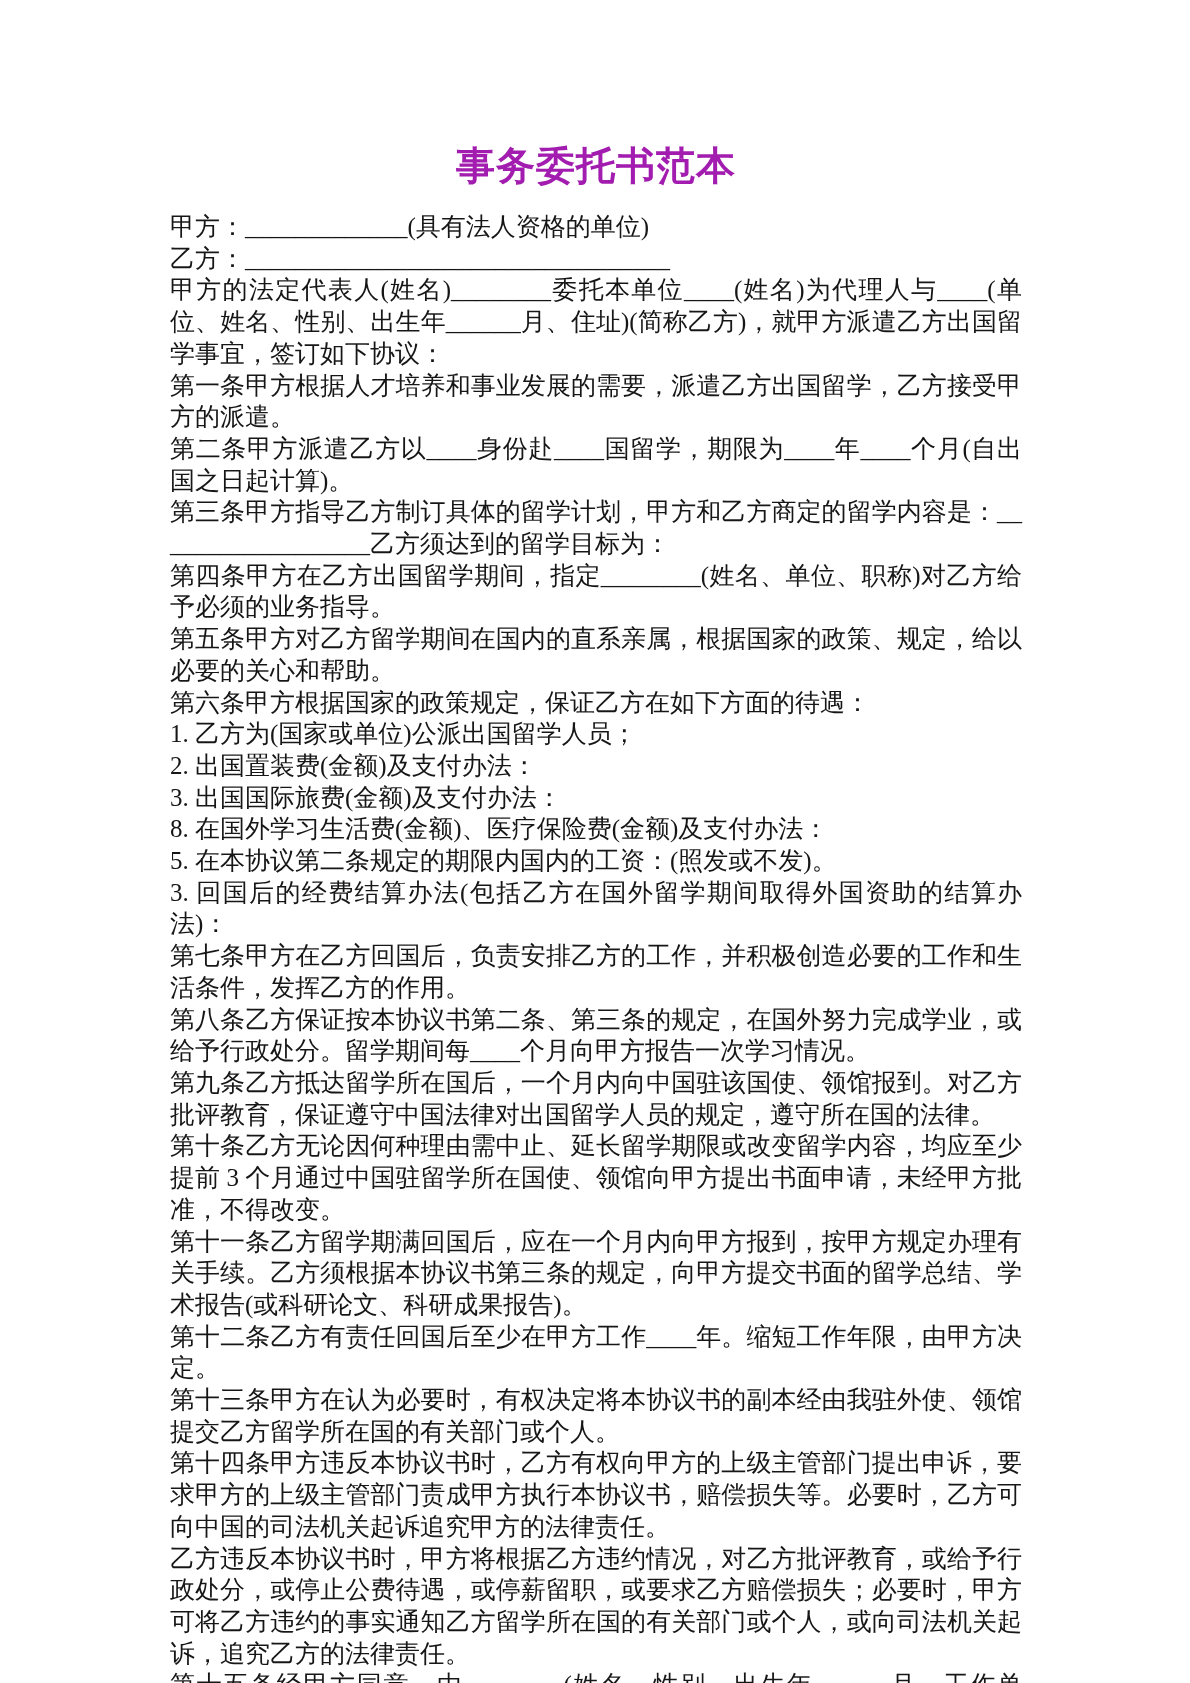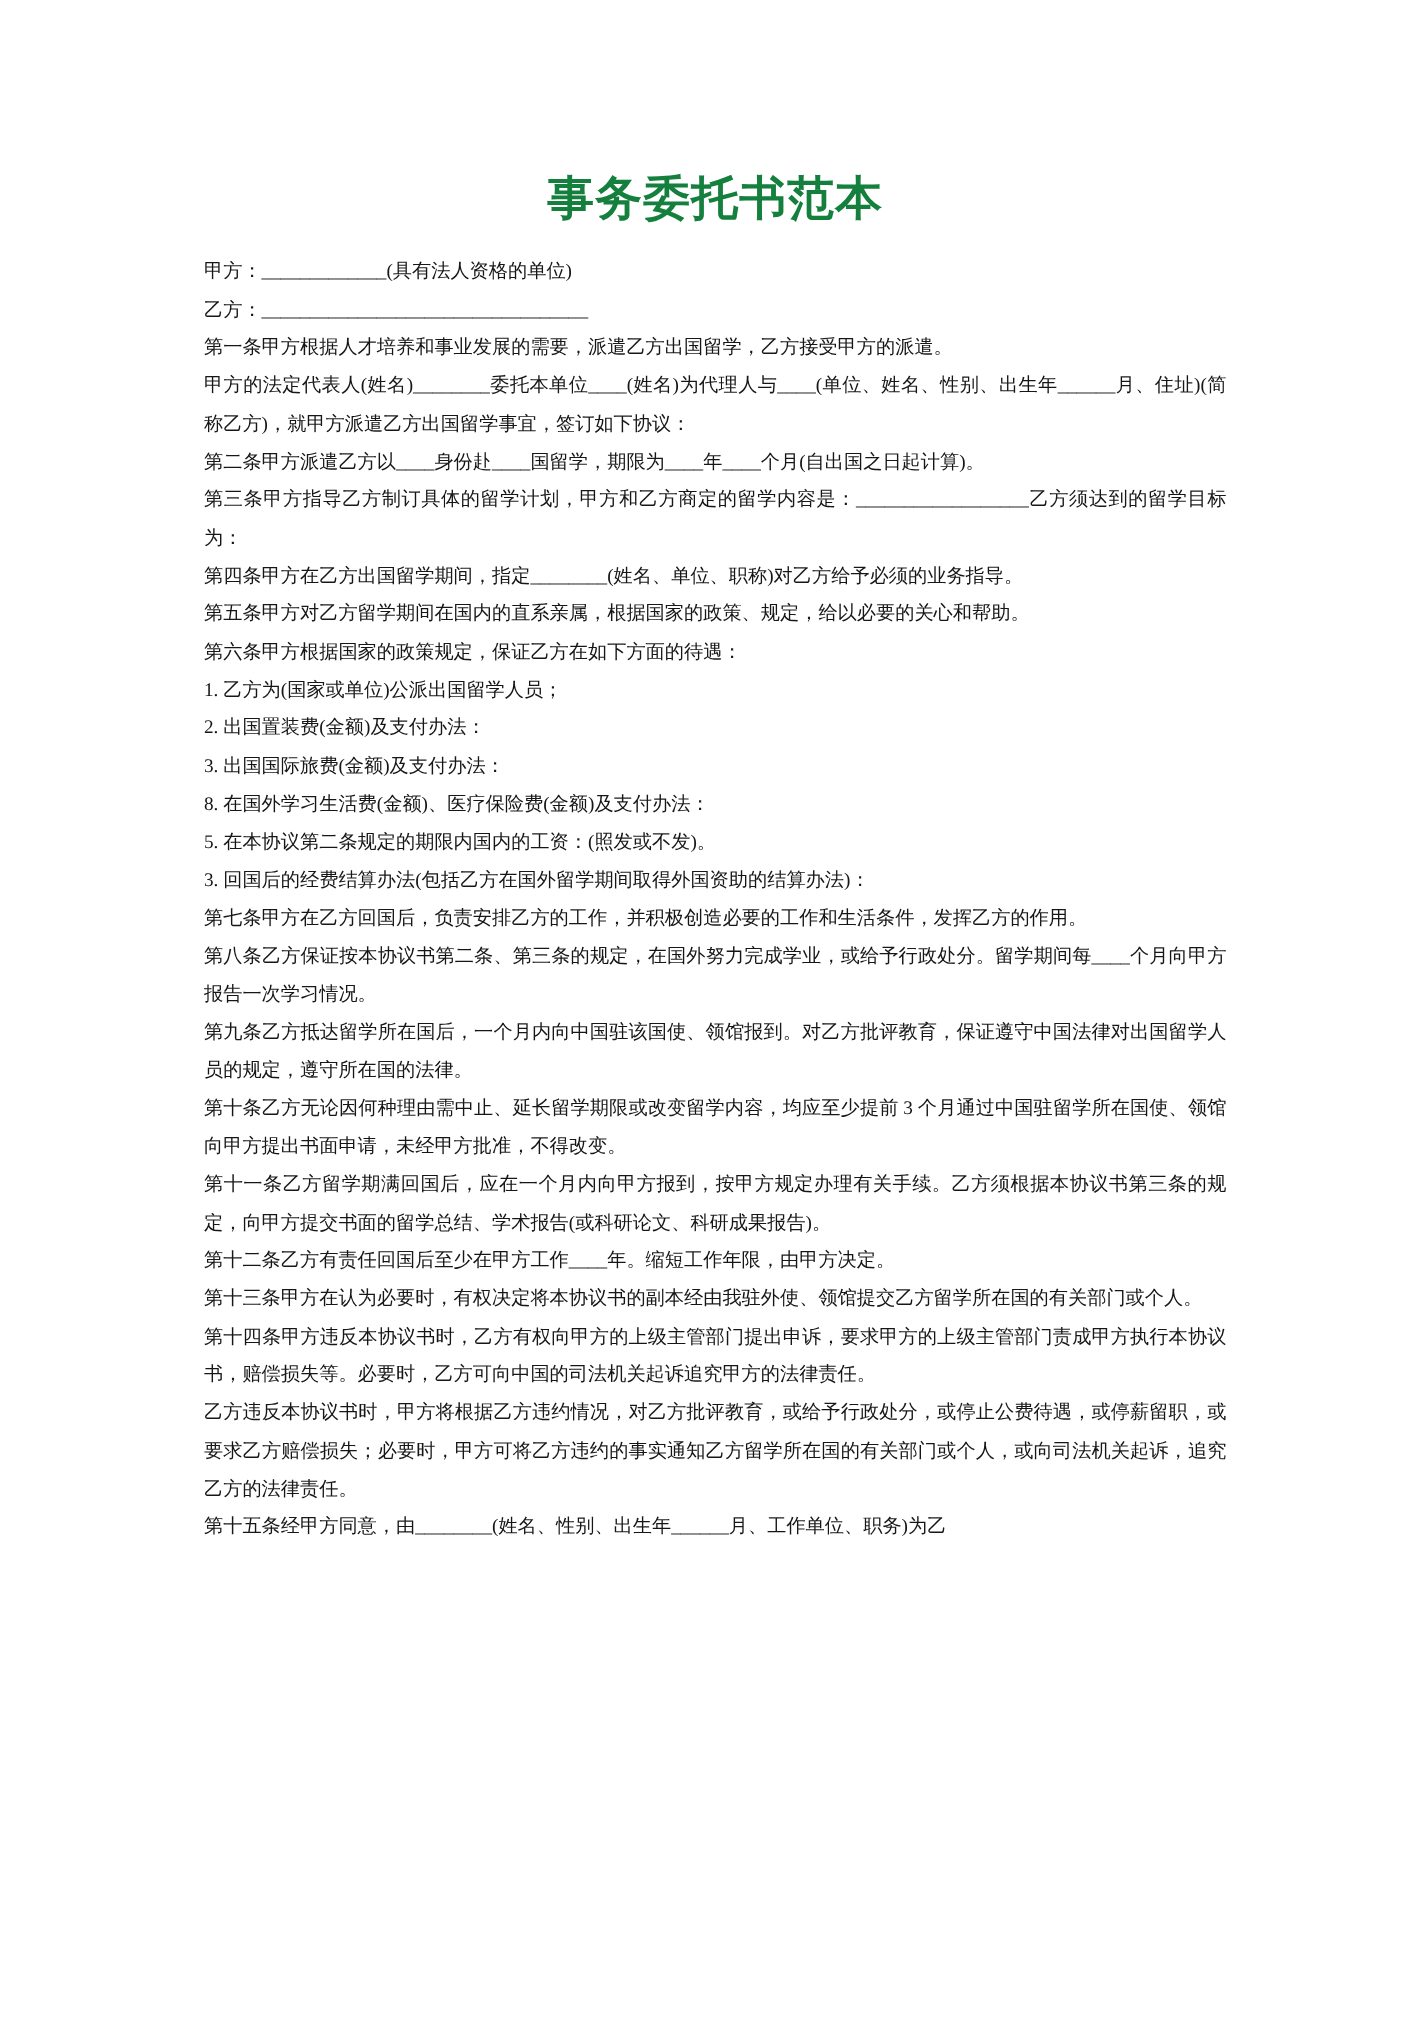--- a/index.html
+++ b/index.html
@@ -22,41 +22,41 @@
     top: 142px;
     width: 852px;
   }
   .doc-title {
     font-size: 39px;
     font-weight: bold;
     text-align: center;
     margin: 0 0 21px 0;
     line-height: 48px;
     letter-spacing: 1px;
-    color: #15803d;
+    color: #a21caf;
   }
   .para {
-    font-size: 16px;
+    font-size: 25px;
     line-height: 31.7px;
     margin: 0;
     text-align: justify;
     word-break: break-all;
     color: #161616;
   }
 </style>
 </head>
 <body>
 
 <div class="page">
   <div class="content">
     <h1 class="doc-title">事务委托书范本</h1>
     <p class="para">甲方：_____________(具有法人资格的单位)</p>
     <p class="para">乙方：__________________________________</p>
+    <p class="para">甲方的法定代表人(姓名)________委托本单位____(姓名)为代理人与____(单位、姓名、性别、出生年______月、住址)(简称乙方)，就甲方派遣乙方出国留学事宜，签订如下协议：</p>
     <p class="para">第一条甲方根据人才培养和事业发展的需要，派遣乙方出国留学，乙方接受甲方的派遣。</p>
-    <p class="para">甲方的法定代表人(姓名)________委托本单位____(姓名)为代理人与____(单位、姓名、性别、出生年______月、住址)(简称乙方)，就甲方派遣乙方出国留学事宜，签订如下协议：</p>
     <p class="para">第二条甲方派遣乙方以____身份赴____国留学，期限为____年____个月(自出国之日起计算)。</p>
     <p class="para">第三条甲方指导乙方制订具体的留学计划，甲方和乙方商定的留学内容是：__________________乙方须达到的留学目标为：</p>
     <p class="para">第四条甲方在乙方出国留学期间，指定________(姓名、单位、职称)对乙方给予必须的业务指导。</p>
     <p class="para">第五条甲方对乙方留学期间在国内的直系亲属，根据国家的政策、规定，给以必要的关心和帮助。</p>
     <p class="para">第六条甲方根据国家的政策规定，保证乙方在如下方面的待遇：</p>
     <p class="para">1. 乙方为(国家或单位)公派出国留学人员；</p>
     <p class="para">2. 出国置装费(金额)及支付办法：</p>
     <p class="para">3. 出国国际旅费(金额)及支付办法：</p>
     <p class="para">8. 在国外学习生活费(金额)、医疗保险费(金额)及支付办法：</p>
     <p class="para">5. 在本协议第二条规定的期限内国内的工资：(照发或不发)。</p>

